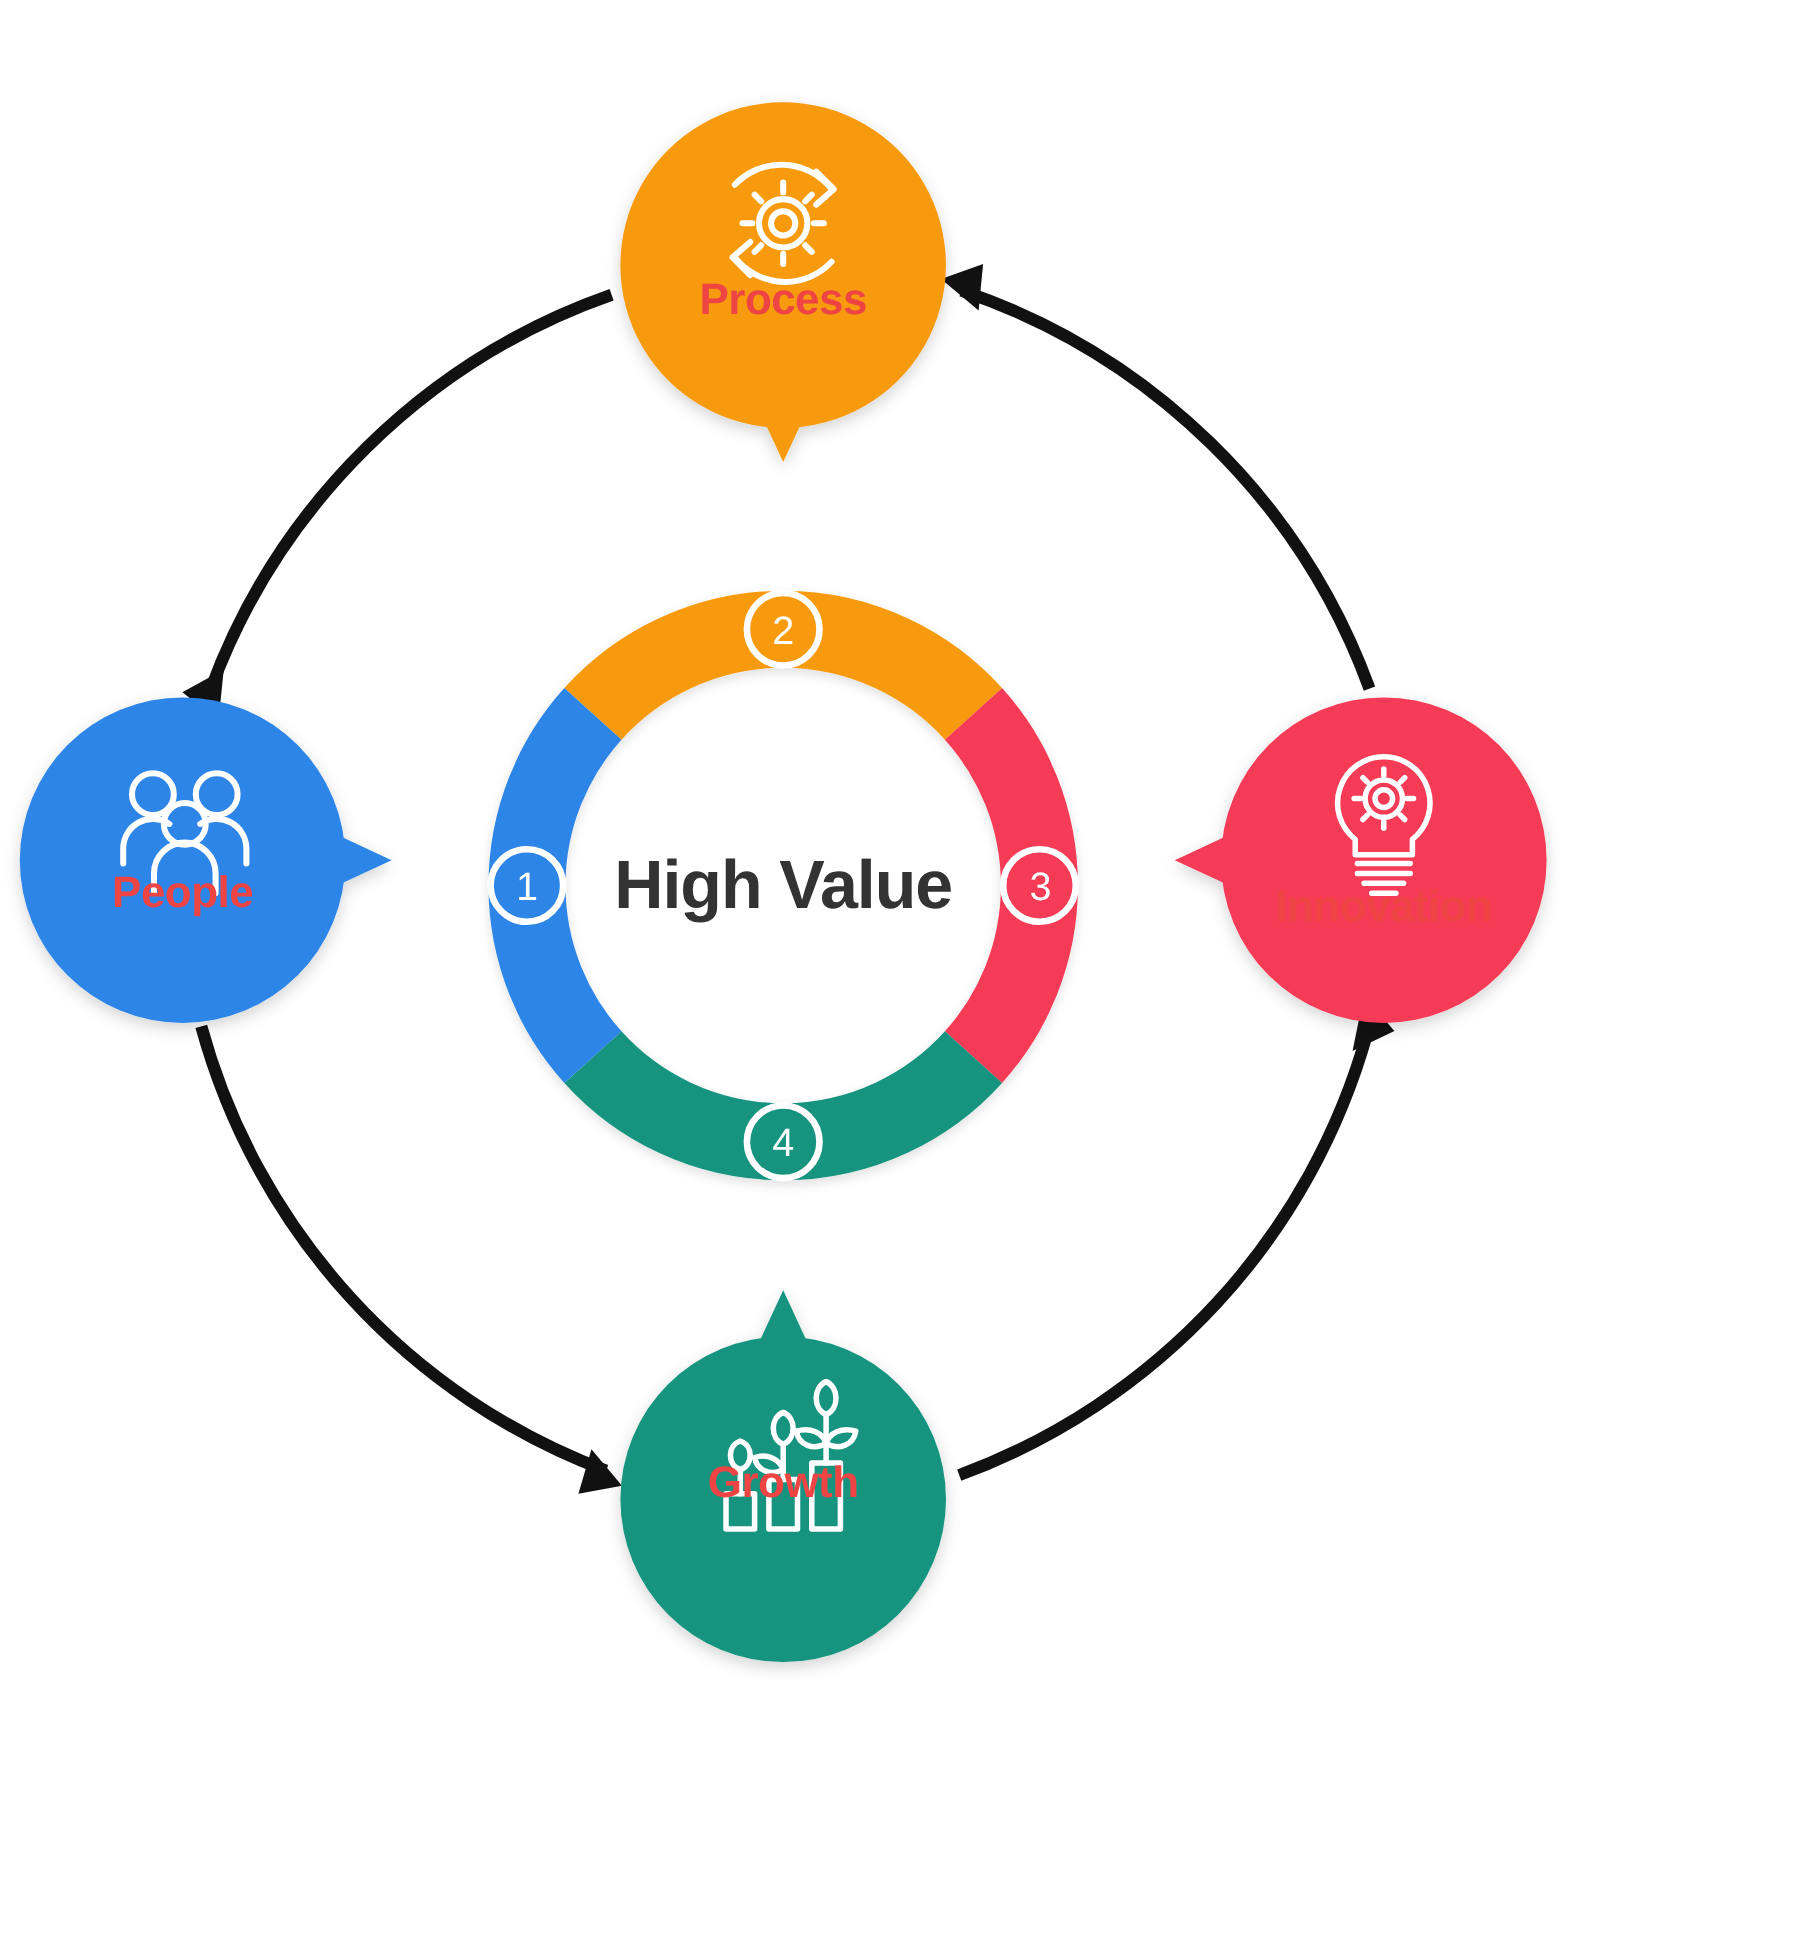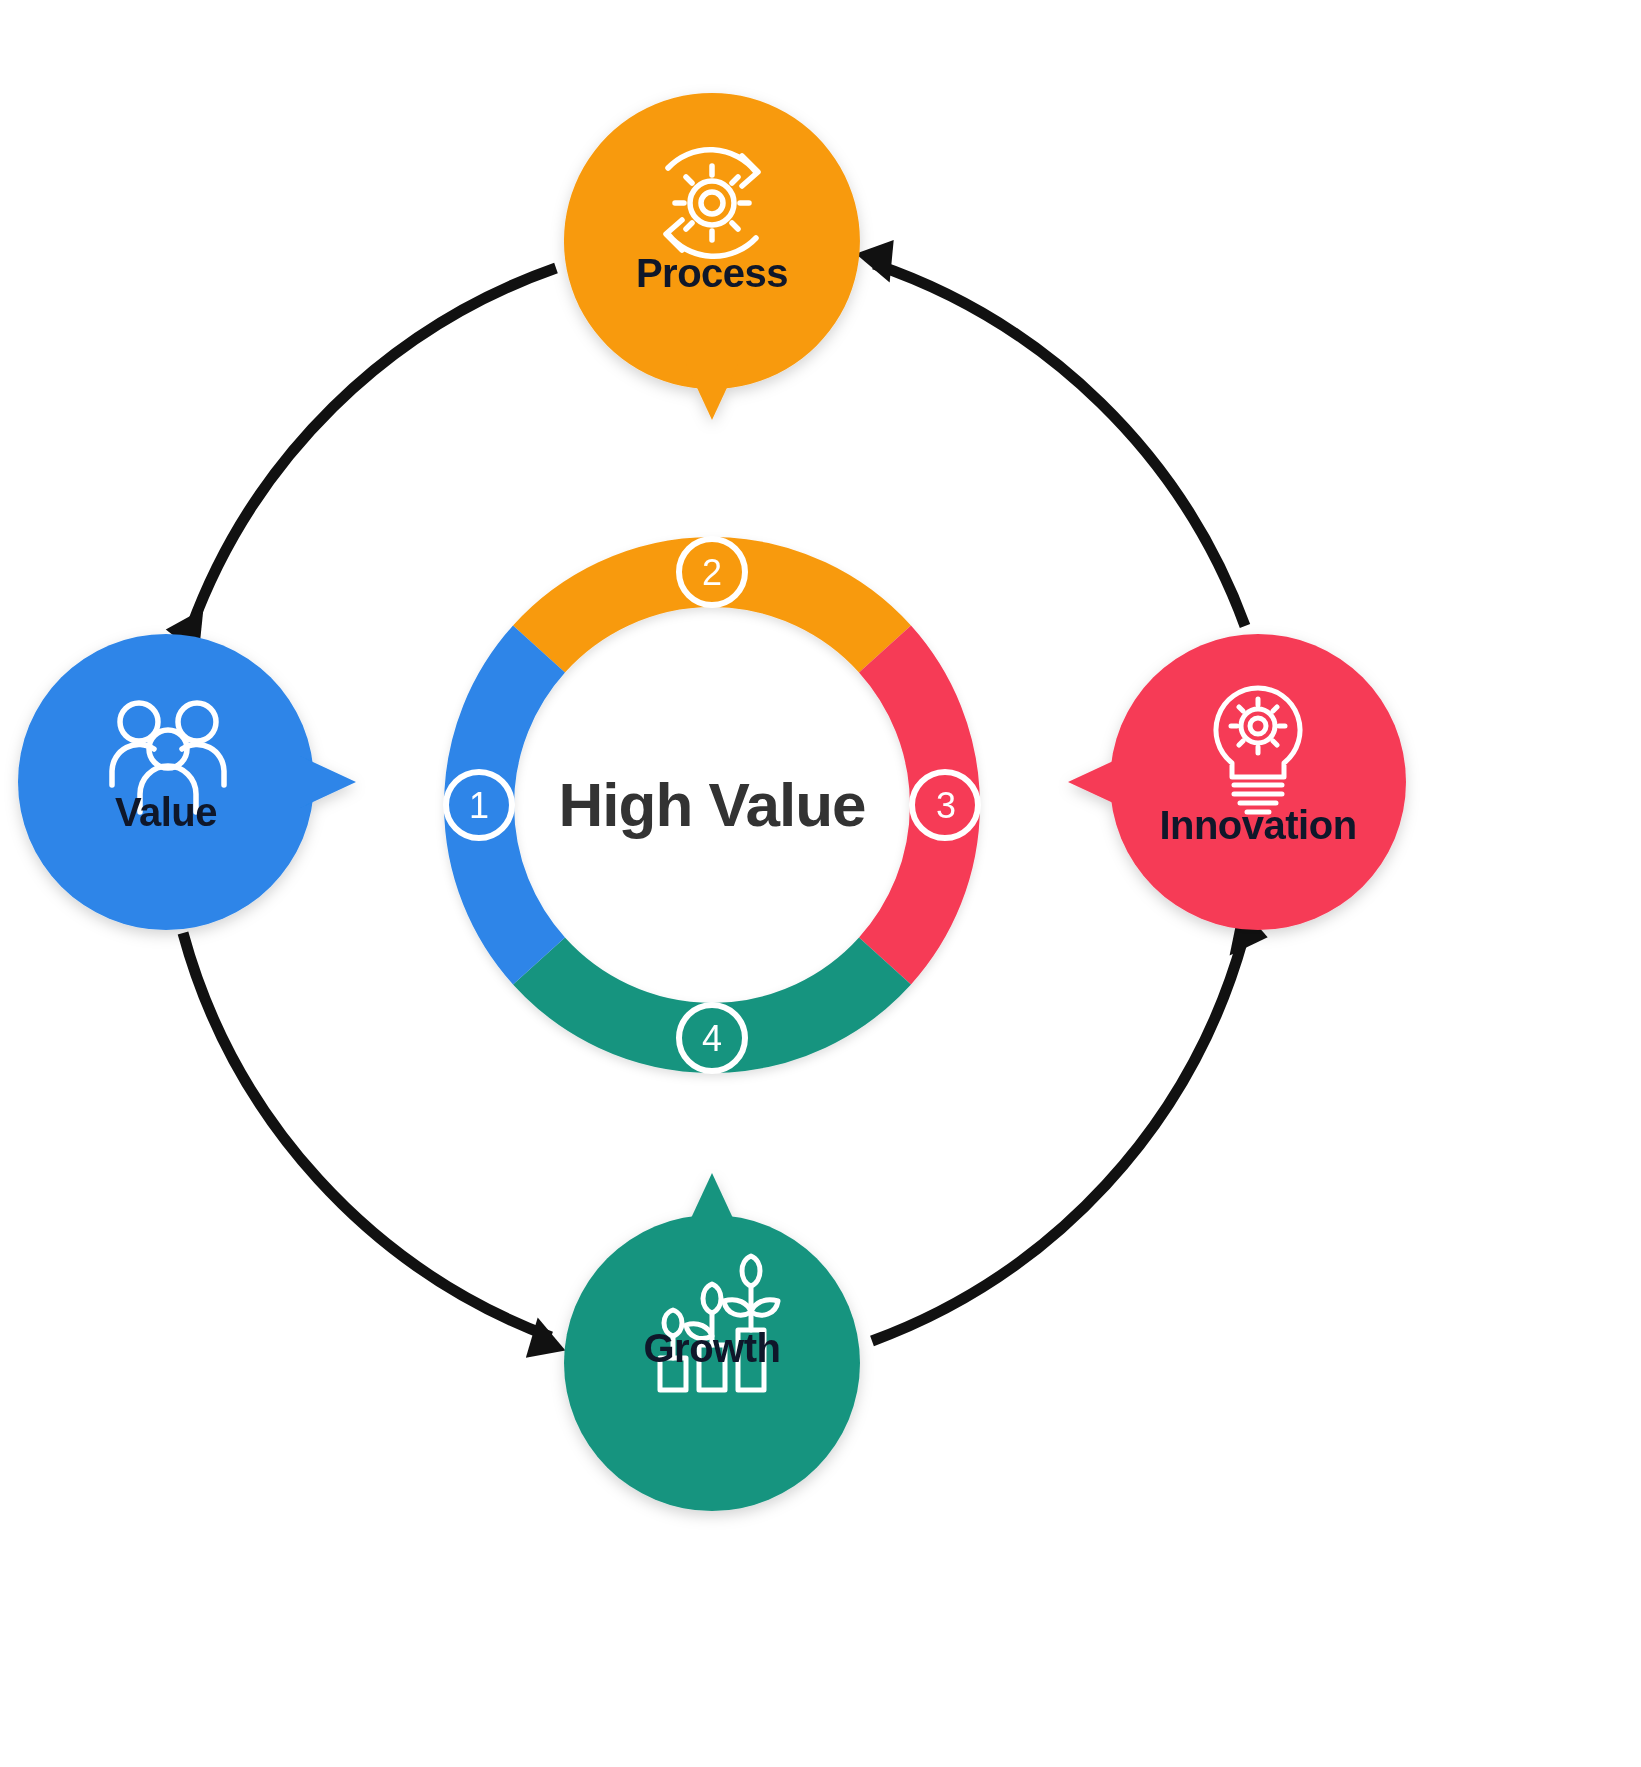--- a/index.html
+++ b/index.html
@@ -1,20 +1,20 @@
 <!DOCTYPE html>
 <html><head>
 <meta charset="utf-8">
 <style>
   html,body{margin:0;padding:0;background:#ffffff;}
   body{width:1641px;height:1767px;font-family:"Liberation Sans",sans-serif;overflow:hidden;}
   #stage{position:relative;width:1641px;height:1767px;background:#fff;}
   svg.layer{position:absolute;left:0;top:0;width:1641px;height:1767px;}
   .nodeLabel{
-    position:absolute;color:#0f172a;font-weight:bold;font-size:40px;
+    position:absolute;color:#ef4444;font-weight:bold;font-size:40px;
     letter-spacing:-0.5px;text-align:center;white-space:nowrap;
     transform:translate(-50%,-50%);pointer-events:none;
   }
   .centerText{
     position:absolute;left:712px;top:805px;transform:translate(-50%,-50%);
     text-align:right;color:#333333;font-weight:bold;font-size:62px;
     line-height:1.32;letter-spacing:-1px;white-space:nowrap;
   }
   .badgeNum{
     position:absolute;transform:translate(-50%,-50%);
@@ -152,21 +152,21 @@
       <path d="M 751 1312 c -11 7 -25 2 -27 -11 c 13 -4 24 2 27 11 Z"></path>
       <path d="M 751 1312 c 11 7 25 2 27 -11 c -13 -4 -24 2 -27 11 Z"></path>
     </g>
   </svg>
 
   <div class="centerText">
     <div>High Value</div>
   </div>
 
   <div class="nodeLabel" style="left:712px;top:273px;">Process</div>
-  <div class="nodeLabel" style="left:166px;top:812px;">Value</div>
+  <div class="nodeLabel" style="left:166px;top:812px;">People</div>
   <div class="nodeLabel" style="left:1258px;top:825px;">Innovation</div>
   <div class="nodeLabel" style="left:712px;top:1348px;">Growth</div>
 
   <div class="badgeNum" style="left:479px;top:806px;">1</div>
   <div class="badgeNum" style="left:712px;top:573px;">2</div>
   <div class="badgeNum" style="left:946px;top:806px;">3</div>
   <div class="badgeNum" style="left:712px;top:1039px;">4</div>
 
 </div>
 

